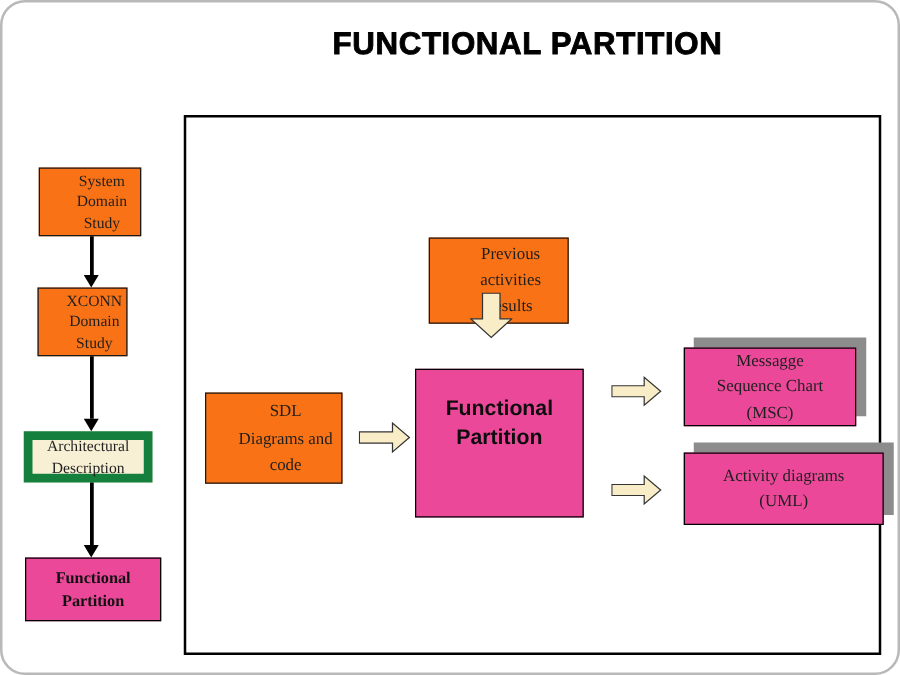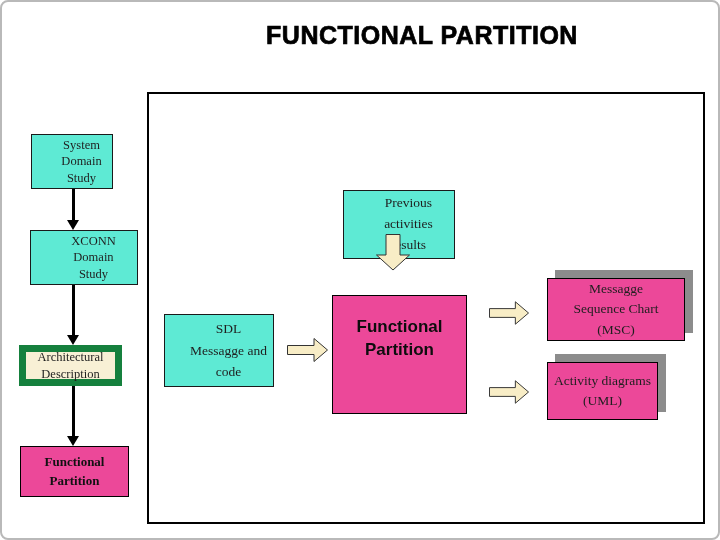--- a/index.html
+++ b/index.html
@@ -1,35 +1,35 @@
 <!DOCTYPE html>
 <html><head>
 <meta charset="utf-8">
 <style>
   html,body{margin:0;padding:0;background:#ffffff;}
   .slide{
     position:relative;width:720px;height:540px;box-sizing:border-box;
-    background:#ffffff;border:2px solid #b9b9b9;border-radius:8px;overflow:hidden;
+    background:#ffffff;border:2px solid #b9b9b9;border-radius:20px;overflow:hidden;
     font-family:"Liberation Serif", serif;
   }
   .title{
     position:absolute;left:150px;top:19px;width:540px;text-align:center;
     font-family:"Liberation Sans", sans-serif;font-weight:bold;font-size:25px;
     letter-spacing:0.5px;color:#000;-webkit-text-stroke:0.7px #000;
   }
   .frame{
     position:absolute;left:145px;top:90px;width:558px;height:432px;
     box-sizing:border-box;border:2px solid #000;background:transparent;
   }
   .box{
     position:absolute;box-sizing:border-box;
     display:flex;align-items:center;justify-content:center;text-align:center;
     white-space:pre-line;color:#1f1f1f;
   }
-  .cream{background:#5eead4;border:1.5px solid #1a1a1a;padding-left:19px;}
+  .cream{background:#f97316;border:1.5px solid #1a1a1a;padding-left:19px;}
   .cream-light{background:#F8F0D5;border:7px solid #15803d;}
   .gold{background:#ec4899;border:1.5px solid #000;}
   .shadowed{box-shadow:8px -8px 0 0 #8C8C8C;}
   .serif-sm{font-size:12.5px;line-height:1.3;}
   .serif-md{font-size:13.5px;line-height:1.55;}
   .bold-serif{font-weight:bold;font-size:13px;line-height:1.45;color:#111;}
   .fp-center-text{
     font-family:"Liberation Sans", sans-serif;font-weight:bold;font-size:17px;
     line-height:1.35;align-items:flex-start;padding-top:20px;color:#0d0d0d;
   }
@@ -53,21 +53,21 @@
   <div class="frame"></div>
 
   <div class="box cream serif-sm" style="left:29px;top:132px;width:82px;height:55px;">System
 Domain
 Study</div>
 
   <div class="varrow" style="left:70px;top:187px;height:31px;">
     <span class="head"></span>
   </div>
 
-  <div class="box cream serif-sm" style="left:28px;top:228px;width:108px;height:55px;">XCONN
+  <div class="box cream serif-sm" style="left:28px;top:228px;width:72px;height:55px;">XCONN
 Domain
 Study</div>
 
   <div class="varrow" style="left:70px;top:283px;height:50px;">
     <span class="head"></span>
   </div>
 
   <div class="box cream-light serif-sm" style="left:17px;top:343px;width:103px;height:41px;">Architectural
 Description</div>
 
@@ -80,21 +80,21 @@
 
   <div class="box cream serif-md" style="left:341px;top:150px;width:112px;height:69px;margin-top:38px;">Previous
 activities
 results</div>
 
   <svg class="block-arrow" style="left:374px;top:232px;" width="34" height="37" viewBox="0 0 34 37">
     <polygon points="10,0.5 24,0.5 24,21 33.5,21 17,36 0.5,21 10,21"></polygon>
   </svg>
 
   <div class="box cream serif-md" style="left:162px;top:312px;width:110px;height:73px;line-height:1.6;">SDL
-Messagge and
+Diagrams and
 code</div>
 
   <svg class="block-arrow" style="left:285px;top:335px;" width="42" height="26" viewBox="0 0 42 26">
     <polygon points="0.5,8.5 27,8.5 27,1.5 40.5,13 27,24.5 27,17.5 0.5,17.5"></polygon>
   </svg>
 
   <div class="box gold fp-center-text" style="left:330px;top:293px;width:135px;height:119px;">Functional
 Partition</div>
 
   <svg class="block-arrow" style="left:487px;top:298px;" width="41" height="26" viewBox="0 0 42 26">
@@ -102,16 +102,16 @@
   </svg>
 
   <svg class="block-arrow" style="left:487px;top:377px;" width="41" height="26" viewBox="0 0 42 26">
     <polygon points="0.5,8.5 27,8.5 27,1.5 40.5,13 27,24.5 27,17.5 0.5,17.5"></polygon>
   </svg>
 
   <div class="box gold shadowed serif-md" style="left:545px;top:276px;width:138px;height:63px;line-height:1.5;">Messagge
 Sequence Chart
 (MSC)</div>
 
-  <div class="box gold shadowed serif-md" style="left:545px;top:360px;width:111px;height:58px;line-height:1.5;">Activity diagrams
+  <div class="box gold shadowed serif-md" style="left:545px;top:360px;width:160px;height:58px;line-height:1.5;">Activity diagrams
 (UML)</div>
 
 </div>
 
 </body></html>

